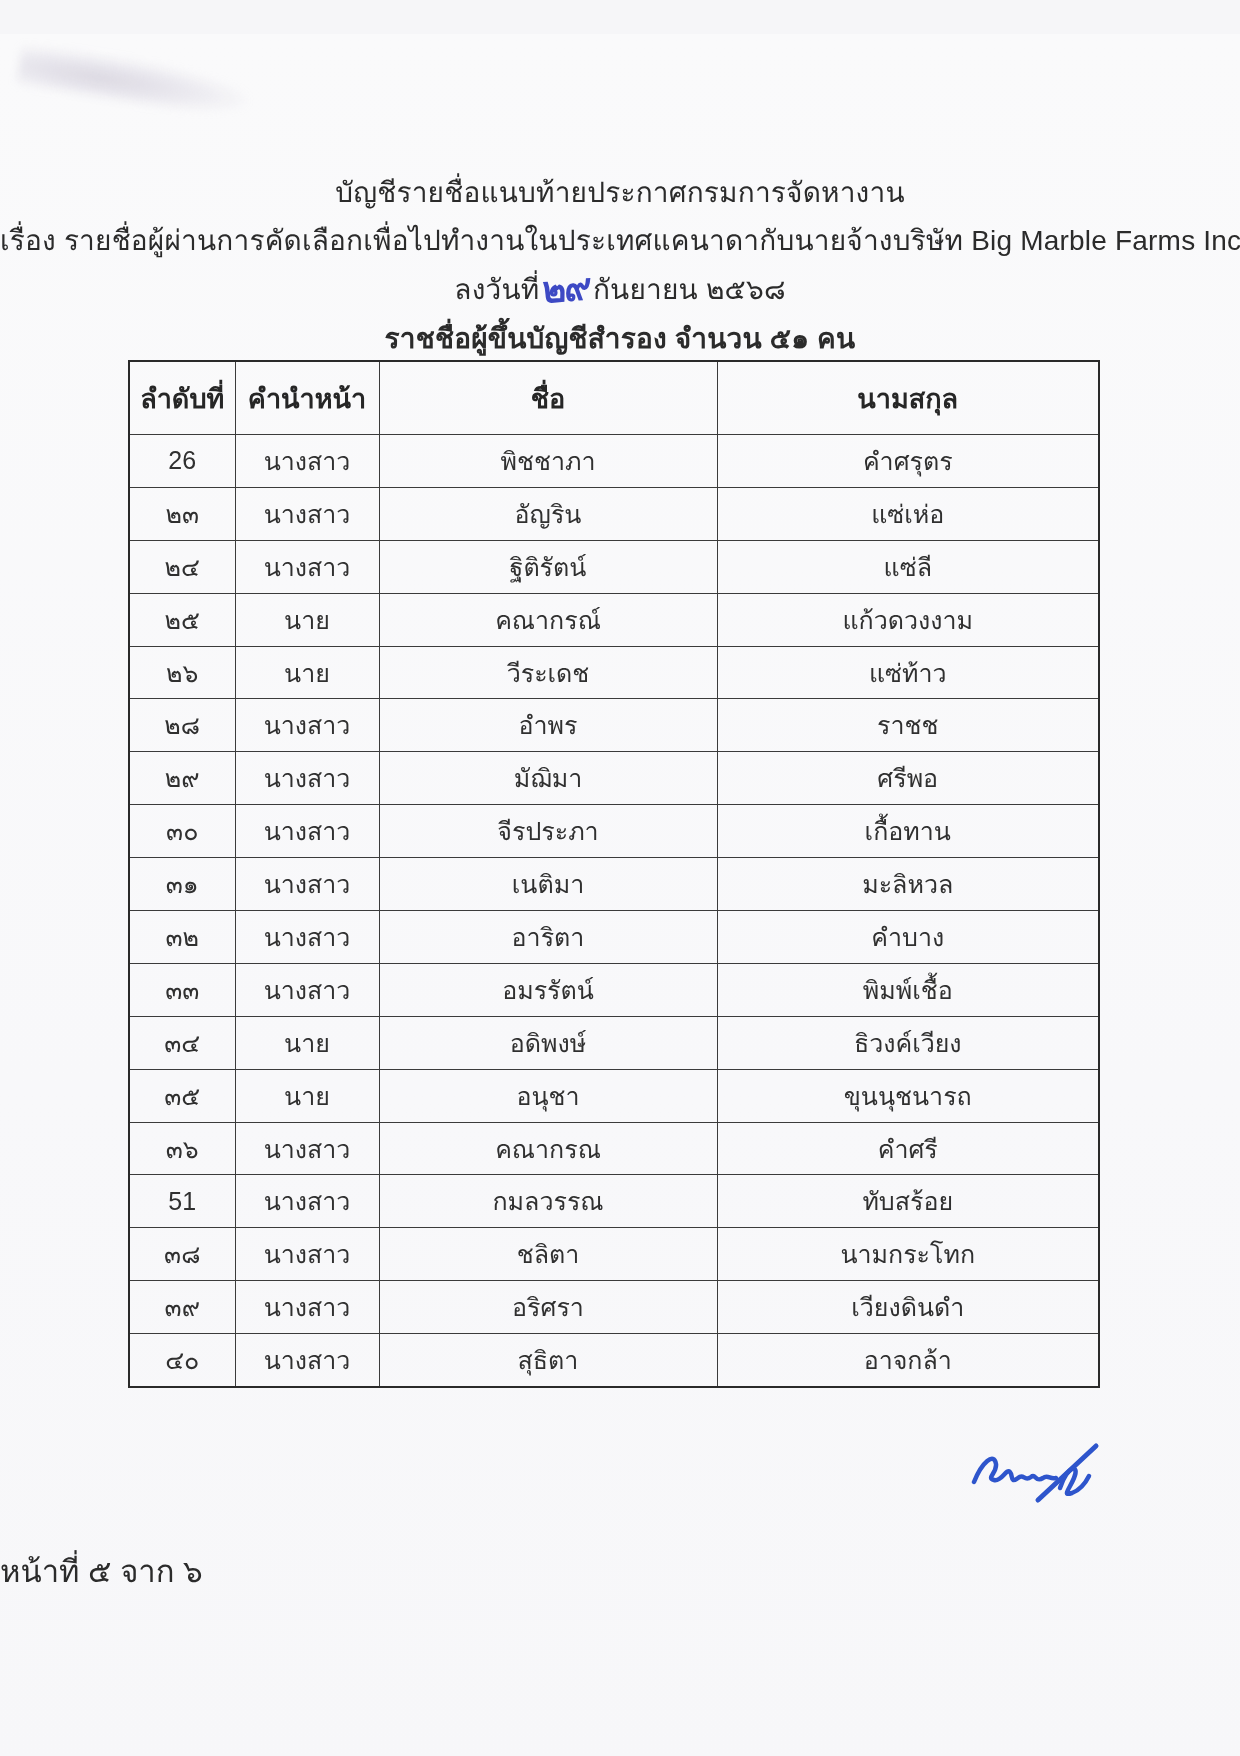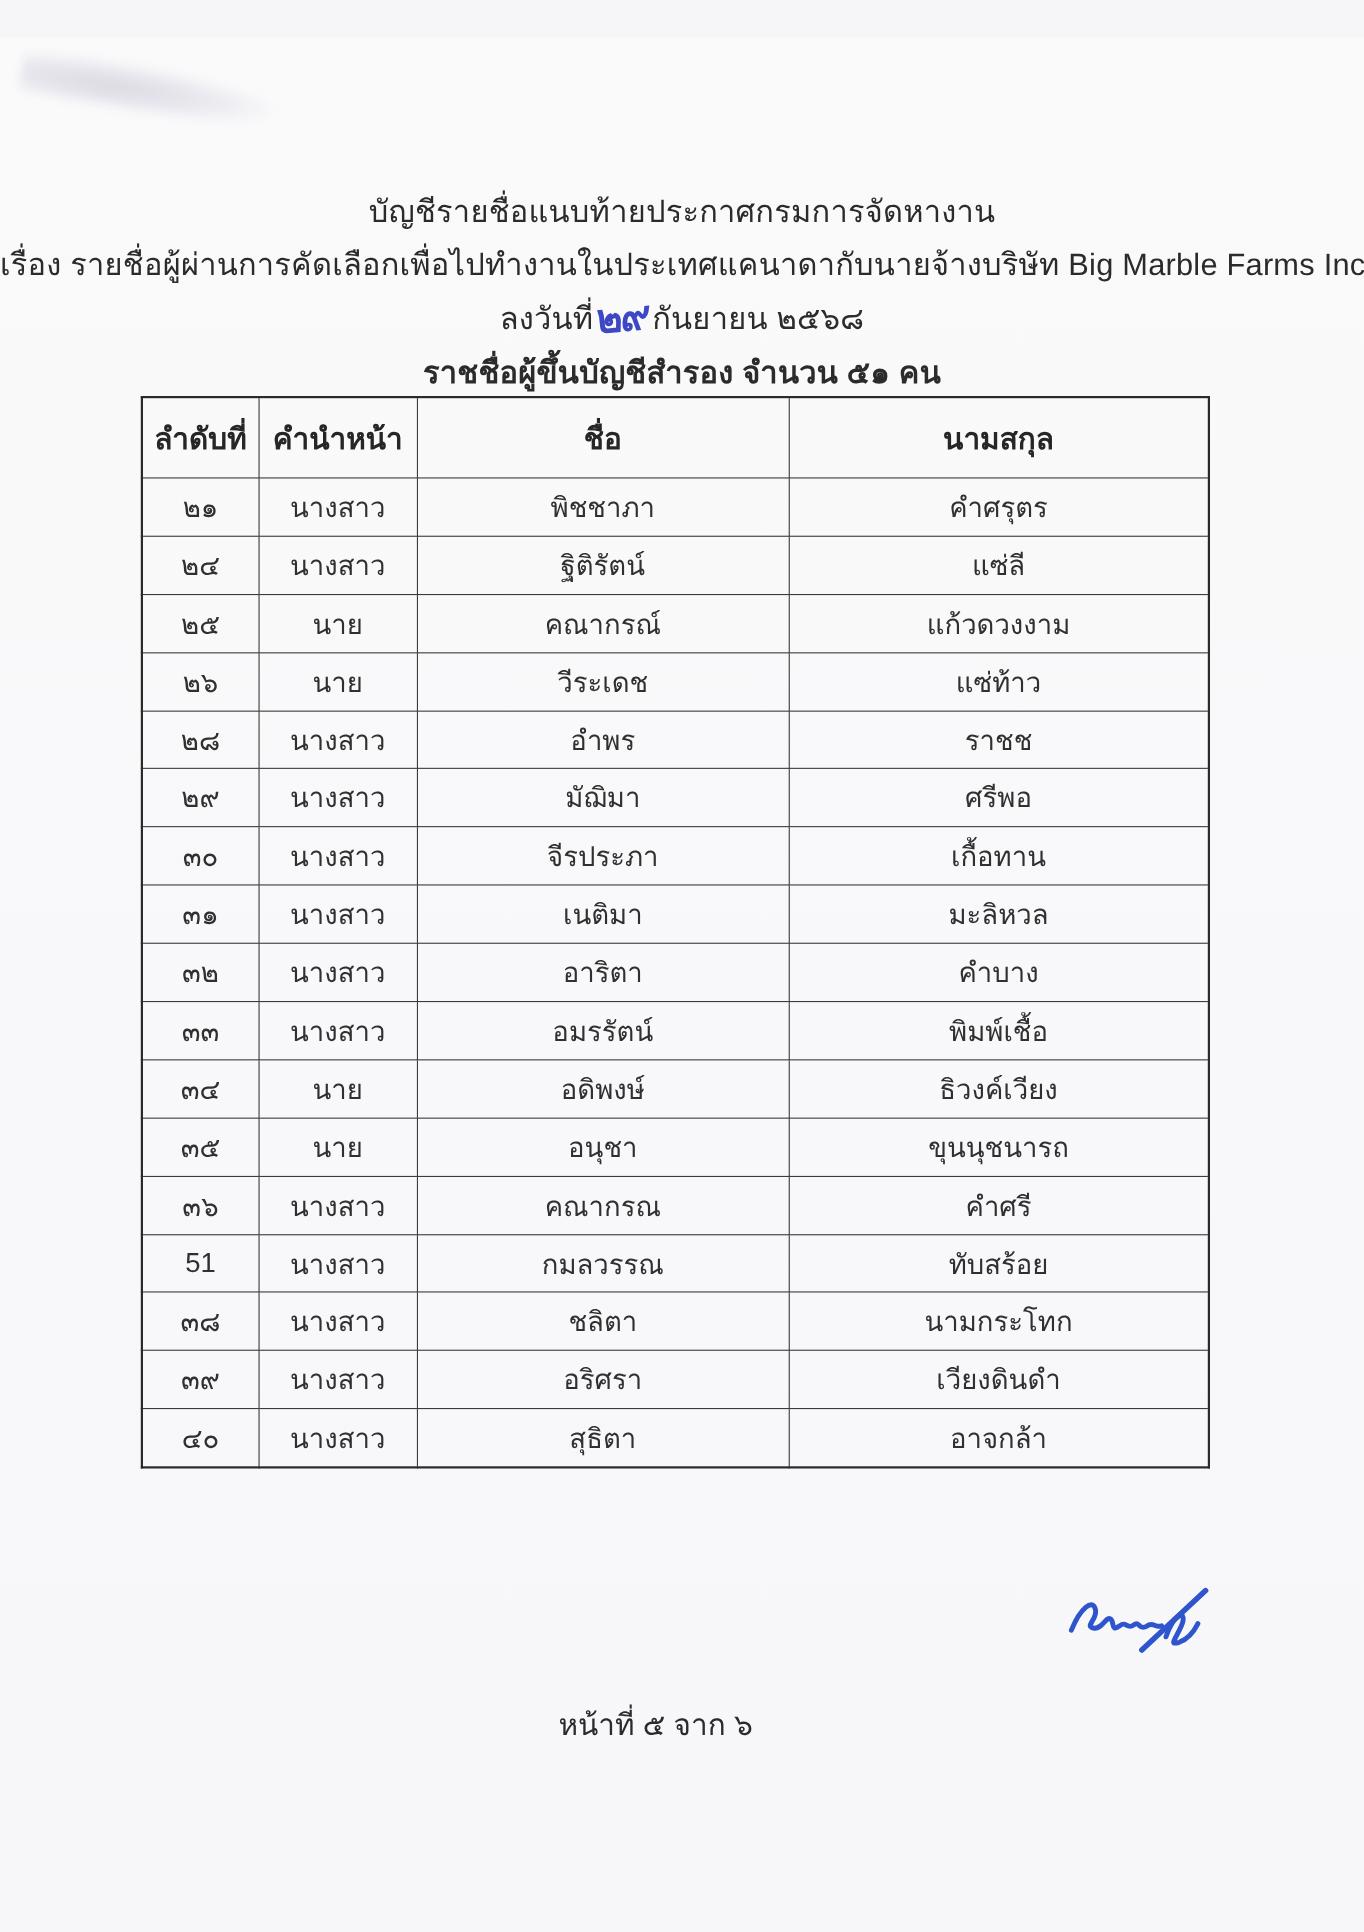--- a/index.html
+++ b/index.html
@@ -84,24 +84,23 @@
     text-align: center;
     vertical-align: middle;
     padding: 0;
     overflow: hidden;
   }
   .footer {
     position: absolute;
     top: 1512px;
     left: 0;
     width: 1120px;
-    text-align: center;
-    font-size: 27px;
+    text-align: left;
+    font-size: 31px;
     color: #2b2b2b;
-    padding-left: 36px;
   }
   .signature-wrap {
     position: absolute;
     left: 968px;
     top: 1404px;
     width: 140px;
     height: 74px;
     pointer-events: none;
   }
 </style>
@@ -129,24 +128,30 @@
     <thead>
       <tr>
         <th>ลำดับที่</th>
         <th>คำนำหน้า</th>
         <th>ชื่อ</th>
         <th>นามสกุล</th>
       </tr>
     </thead>
     <tbody>
         <tr>
-          <td>๒๑</td>
+          <td>26</td>
           <td>นางสาว</td>
           <td>พิชชาภา</td>
           <td>คำศรุตร</td>
+        </tr>
+        <tr>
+          <td>๒๓</td>
+          <td>นางสาว</td>
+          <td>อัญริน</td>
+          <td>แซ่เห่อ</td>
         </tr>
         <tr>
           <td>๒๔</td>
           <td>นางสาว</td>
           <td>ฐิติรัตน์</td>
           <td>แซ่ลี</td>
         </tr>
         <tr>
           <td>๒๕</td>
           <td>นาย</td>

